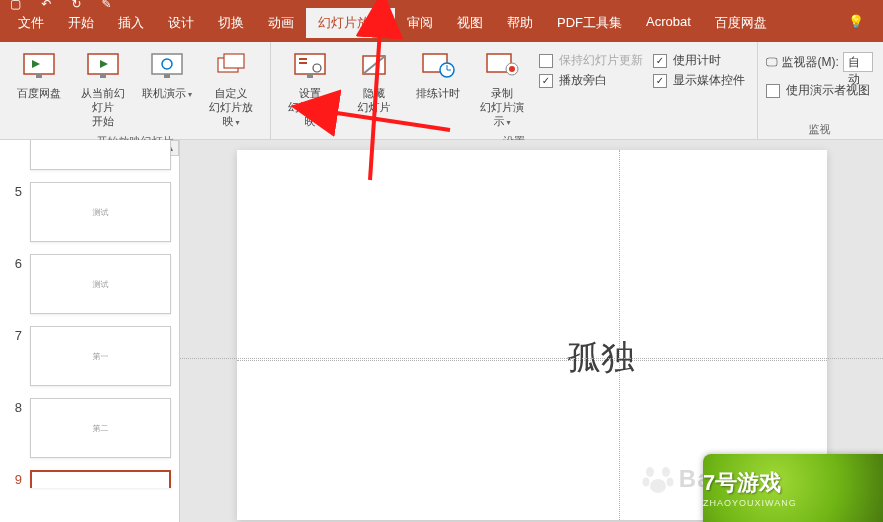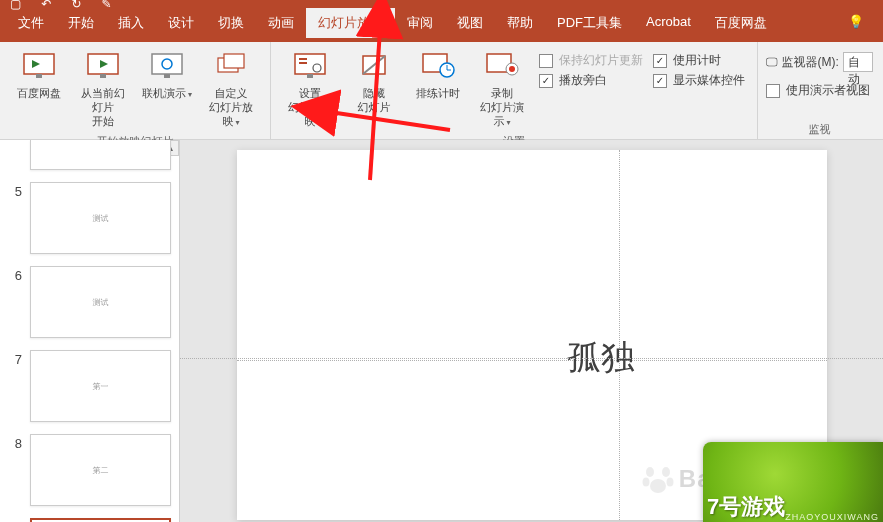--- a/index.html
+++ b/index.html
@@ -31,39 +31,39 @@
   
   .monitor-row { display: flex; align-items: center; gap: 4px; font-size: 12px; color: #444; padding: 2px 0;}
   .monitor-select { border: 1px solid #bbb; background: #fff; font-size: 12px; padding: 1px 4px; width: 30px; height:20px; }
   
   .workspace { display: flex; height: calc(522px - 8px - 34px - 98px); background: #e6e6e6; }
   
   .thumb-panel { width: 180px; background: #fff; border-right: 1px solid #d0d0d0; position: relative; overflow-y: auto; }
   .thumb-item { display: flex; align-items: flex-start; padding: 6px 8px; gap: 8px; }
   .thumb-num { width: 14px; text-align: right; font-size: 13px; color: #444; padding-top: 2px;}
   .thumb-num.active { color: #b7472a; }
-  .thumb-slide { flex: 1; height: 72px; background: #fff; border: 1px solid #ccc; display: flex; align-items: center; justify-content: center; font-size: 8px; color: #999; position: relative; box-shadow: 0 1px 2px rgba(0,0,0,0.08);}
+  .thumb-slide { flex: 1; height: 60px; background: #fff; border: 1px solid #ccc; display: flex; align-items: center; justify-content: center; font-size: 8px; color: #999; position: relative; box-shadow: 0 1px 2px rgba(0,0,0,0.08);}
   .thumb-slide.active { border: 2px solid #b7472a; }
   .thumb-slide.partial-top { height: 30px; border-top:none;}
   .thumb-slide.partial-bottom { height: 18px; border-bottom: none; }
   
   .scroll-top { position: absolute; right: 0; top: 0; width: 16px; height: 16px; background: #f0f0f0; border: 1px solid #ccc; display:flex; align-items:center; justify-content:center; font-size:8px; color:#666;}
   
   .canvas { flex: 1; background: #e6e6e6; position: relative; display: flex; align-items: center; justify-content: center; padding-top: 8px;}
   .slide-canvas { width: 590px; height: 370px; background: #fff; box-shadow: 0 2px 8px rgba(0,0,0,0.15); position: relative; }
   .slide-text { position: absolute; left: 56%; top: 50%; font-size: 34px; color: #404040; font-family: "KaiTi","STKaiti",serif; font-weight: 500;}
   .slide-rule-v { position: absolute; left: 382px; top: 0; bottom: 0; border-left: 1px dotted #b0b0b0; }
   .slide-rule-h { position: absolute; left: 0; right: 0; top: 210px; border-top: 1px dotted #b0b0b0; }
   .canvas-rule-h { position: absolute; left:0; right:0; top:218px; height:0; border-top:1px dotted #b0b0b0; z-index:1;}
 
   .watermark { position: absolute; bottom: 12px; right: 16px; opacity: 0.55; display:flex; flex-direction:column; align-items:center; color:#aaa; font-size:11px;}
   .watermark .wm-logo { display:flex; align-items:center; gap:4px;}
   .watermark .wm-big { font-size: 24px; font-weight:bold; color:#bbb; letter-spacing:1px;}
   
-  .game-logo { position: absolute; bottom: 0; right: 0; width: 180px; height: 80px; background: radial-gradient(circle at 40% 40%, #9fd936 0%, #6fb515 55%, #4a7a0f 100%); border-radius: 8px 0 0 0; display:flex; align-items:flex-end; justify-content:center; box-shadow: 0 0 6px rgba(0,0,0,0.3);}
+  .game-logo { position: absolute; bottom: 0; right: 0; width: 180px; height: 68px; background: radial-gradient(circle at 40% 40%, #9fd936 0%, #6fb515 55%, #4a7a0f 100%); border-radius: 8px 0 0 0; display:flex; flex-direction:column; align-items:flex-start; justify-content:center; box-shadow: 0 0 6px rgba(0,0,0,0.3);}
   .game-logo .gl-text { color:#fff; font-size:22px; font-weight:bold; text-shadow: 1px 1px 2px rgba(0,0,0,0.4);}
   .game-logo .gl-sub { color:#e8f5d0; font-size:9px; letter-spacing:1px; }
   
   .arrow { position: absolute; pointer-events: none; z-index: 100; }
   .arrow svg { overflow: visible; }
 
   .dropdown-caret::after { content:"▾"; font-size:8px; color:#666; margin-left:2px;}
   
 </style>
 </head>

